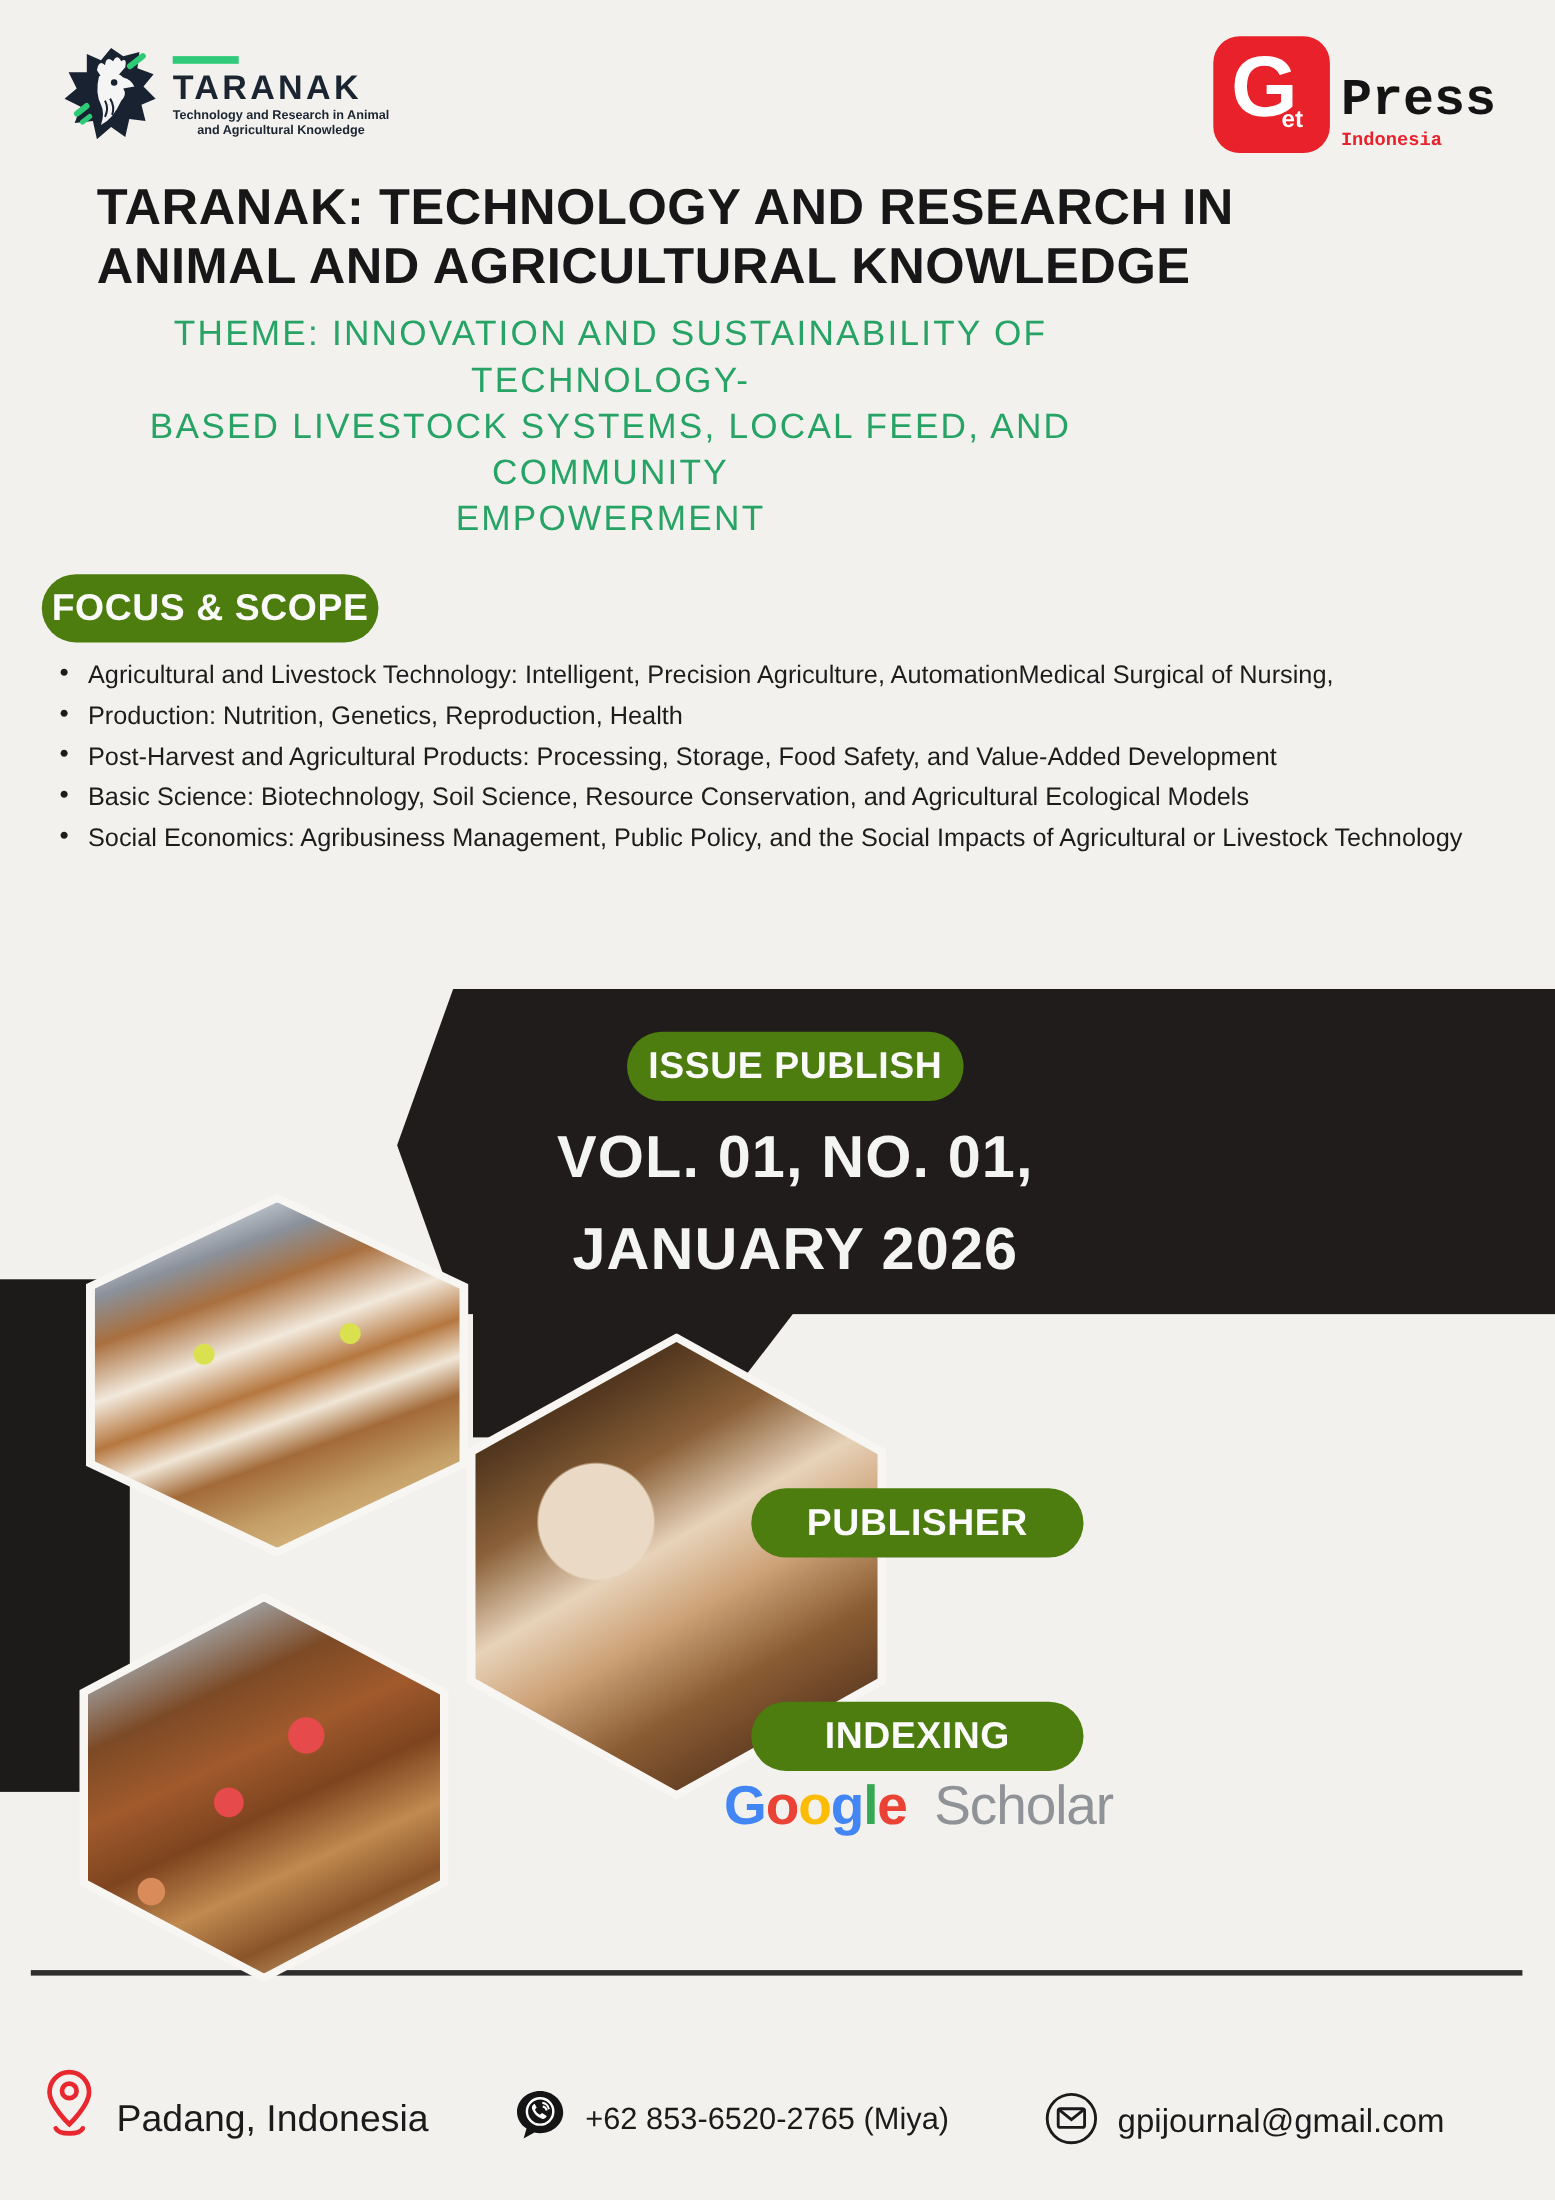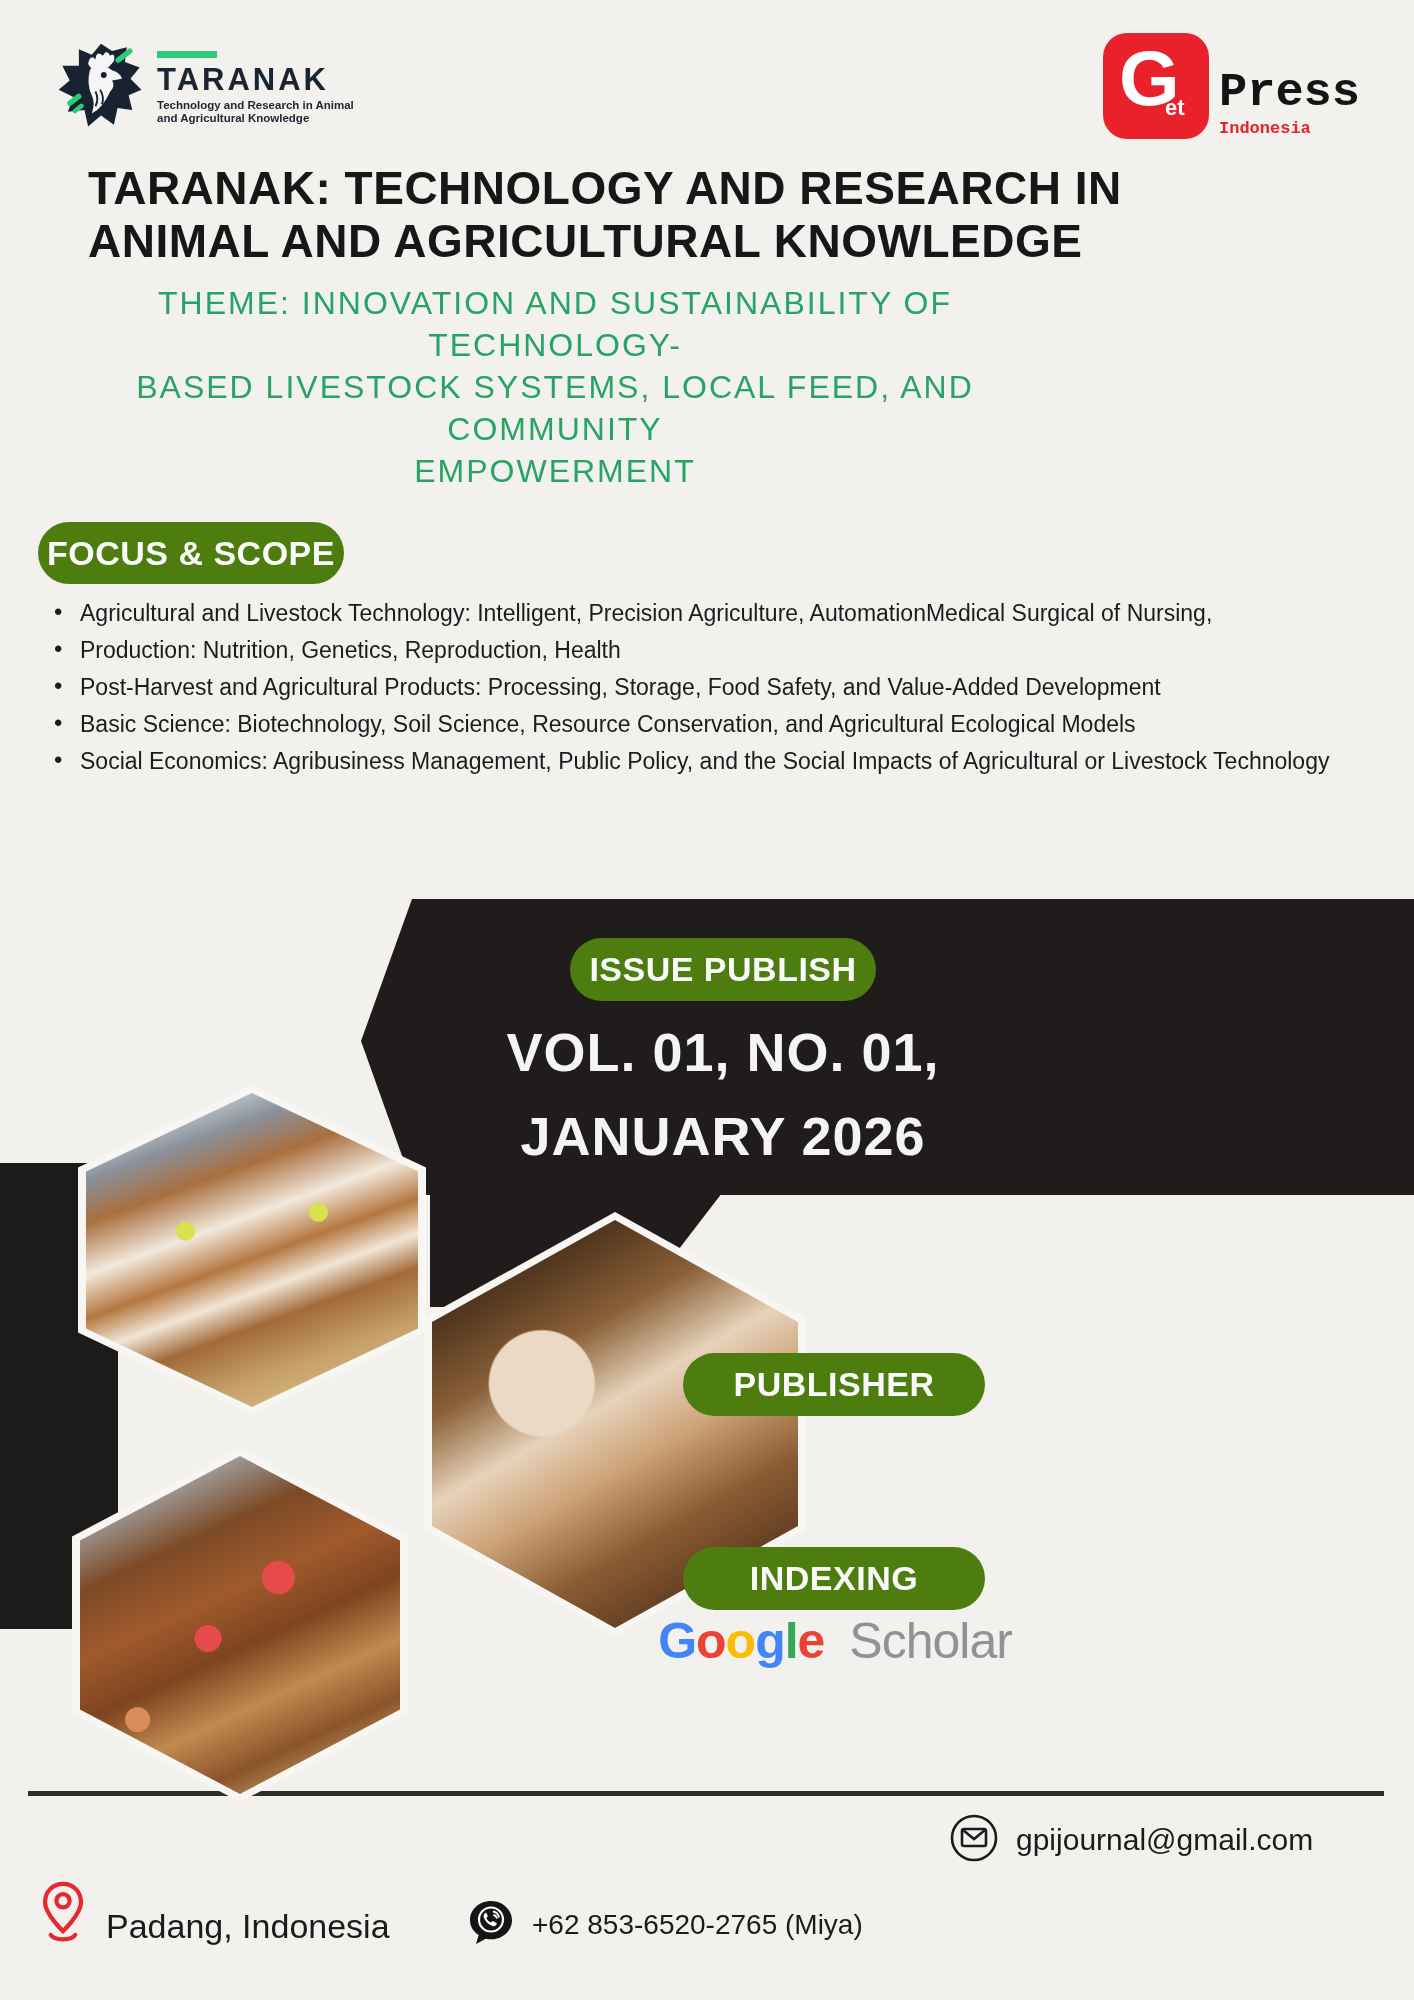--- a/index.html
+++ b/index.html
@@ -4,21 +4,21 @@
 <style>
   html,body{margin:0;padding:0;}
   body{font-family:"Liberation Sans", sans-serif; background:#888;}
   .page{position:relative;width:1414px;height:2000px;background:#f2f1ee;overflow:hidden;margin:0 auto;}
 
   
   .taranak-logo{position:absolute;left:55px;top:40px;display:flex;align-items:center;z-index:3;}
   .taranak-text{margin-left:10px;}
   .taranak-bar{width:60px;height:7px;background:#2fcb7a;margin-bottom:7px;}
   .taranak-name{font-size:31px;font-weight:800;color:#1b2531;letter-spacing:3px;line-height:30px;}
-  .taranak-tagline{font-size:11.5px;font-weight:700;color:#1b2531;line-height:13.5px;margin-top:4px;}
+  .taranak-tagline{font-size:11.5px;font-weight:700;color:#1b2531;line-height:13.5px;margin-top:4px;text-align:center;}
 
   .getpress-logo{position:absolute;left:1103px;top:33px;display:flex;z-index:3;}
   .gp-square{position:relative;width:106px;height:106px;background:#e8212a;border-radius:24px;}
   .gp-g{position:absolute;left:16px;top:0px;color:#fff;font-size:78px;font-weight:800;}
   .gp-et{position:absolute;left:62px;top:62px;color:#fff;font-size:22px;font-weight:700;}
   .gp-right{margin-left:10px;padding-top:36px;}
   .gp-press{font-family:"Liberation Mono",monospace;font-size:47px;font-weight:700;color:#141414;line-height:47px;}
   .gp-country{font-family:"Liberation Mono",monospace;font-size:17px;font-weight:700;color:#e8212a;margin-top:3px;}
 
   
@@ -80,21 +80,21 @@
   .gscholar{position:absolute;left:605px;top:1612px;width:460px;text-align:center;
     font-size:50px;letter-spacing:-1px;z-index:3;white-space:nowrap;}
   .gword{font-weight:600;}
   .gb{color:#4285F4;} .gr{color:#EA4335;} .gy{color:#FBBC05;} .gg{color:#34A853;}
   .scholar{color:#8f9397;font-weight:400;margin-left:12px;}
 
   
   .footer-item{position:absolute;display:flex;align-items:center;z-index:3;justify-content:center;}
   .f-location{left:38px;top:1880px;}
   .f-phone{left:466px;top:1898px;}
-  .f-email{left:948px;top:1812px;}
+  .f-email{left:948px;top:1900px;}
   .f-text{color:#1b1b1b;}
   .loc-text{font-size:34px;margin-left:18px;margin-top:18px;}
   .phone-text{font-size:28px;margin-left:16px;}
   .email-text{font-size:30px;margin-left:16px;}
 </style>
 </head>
 <body>
 
 <div class="page">
 

